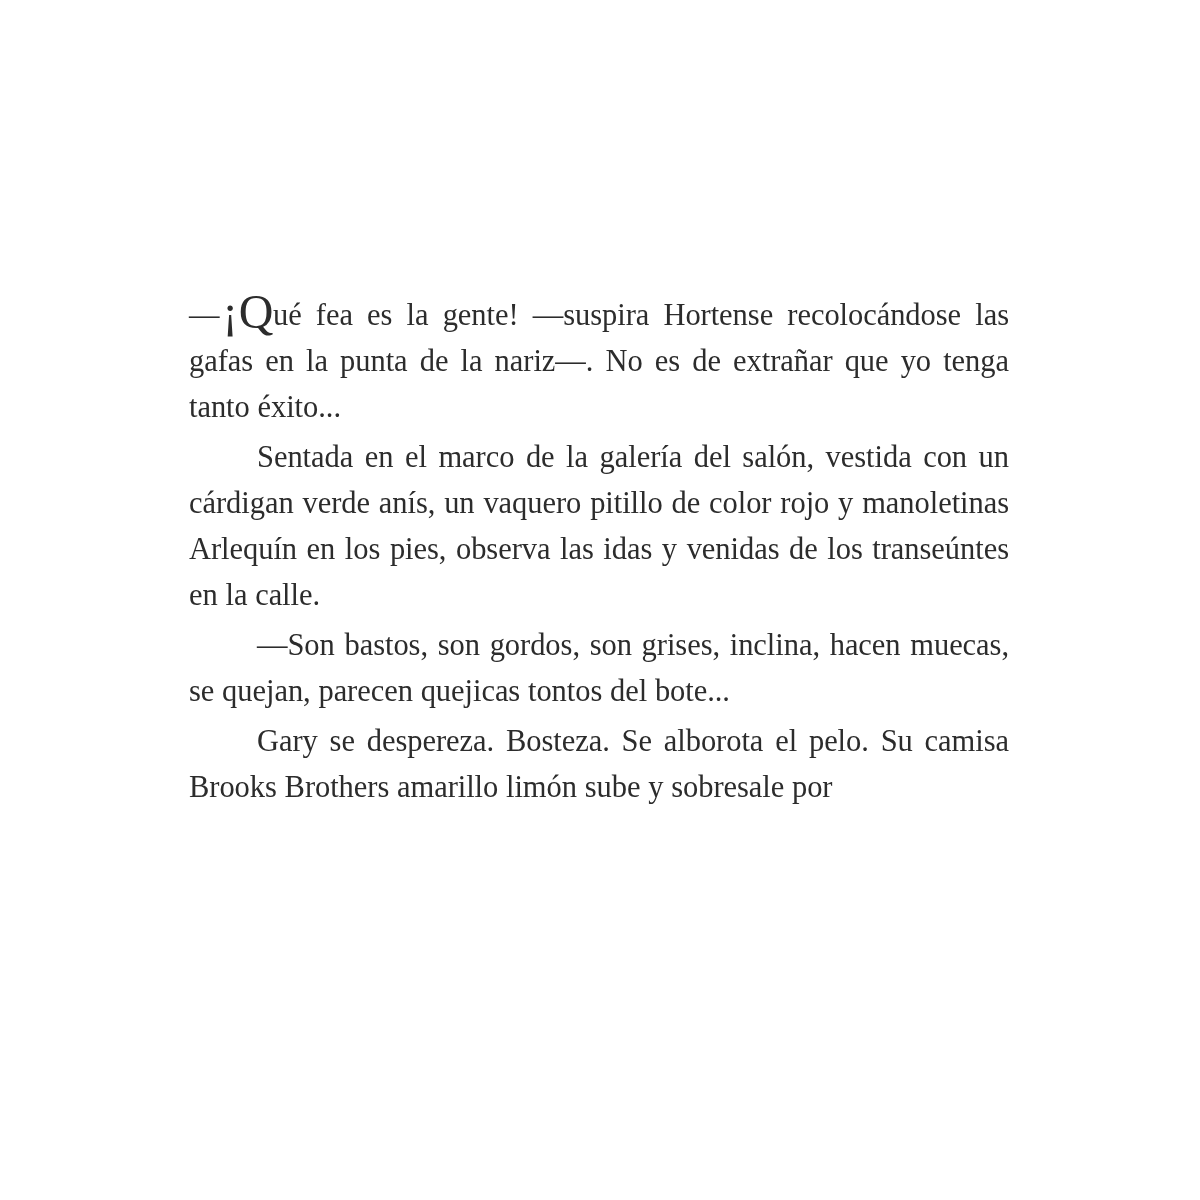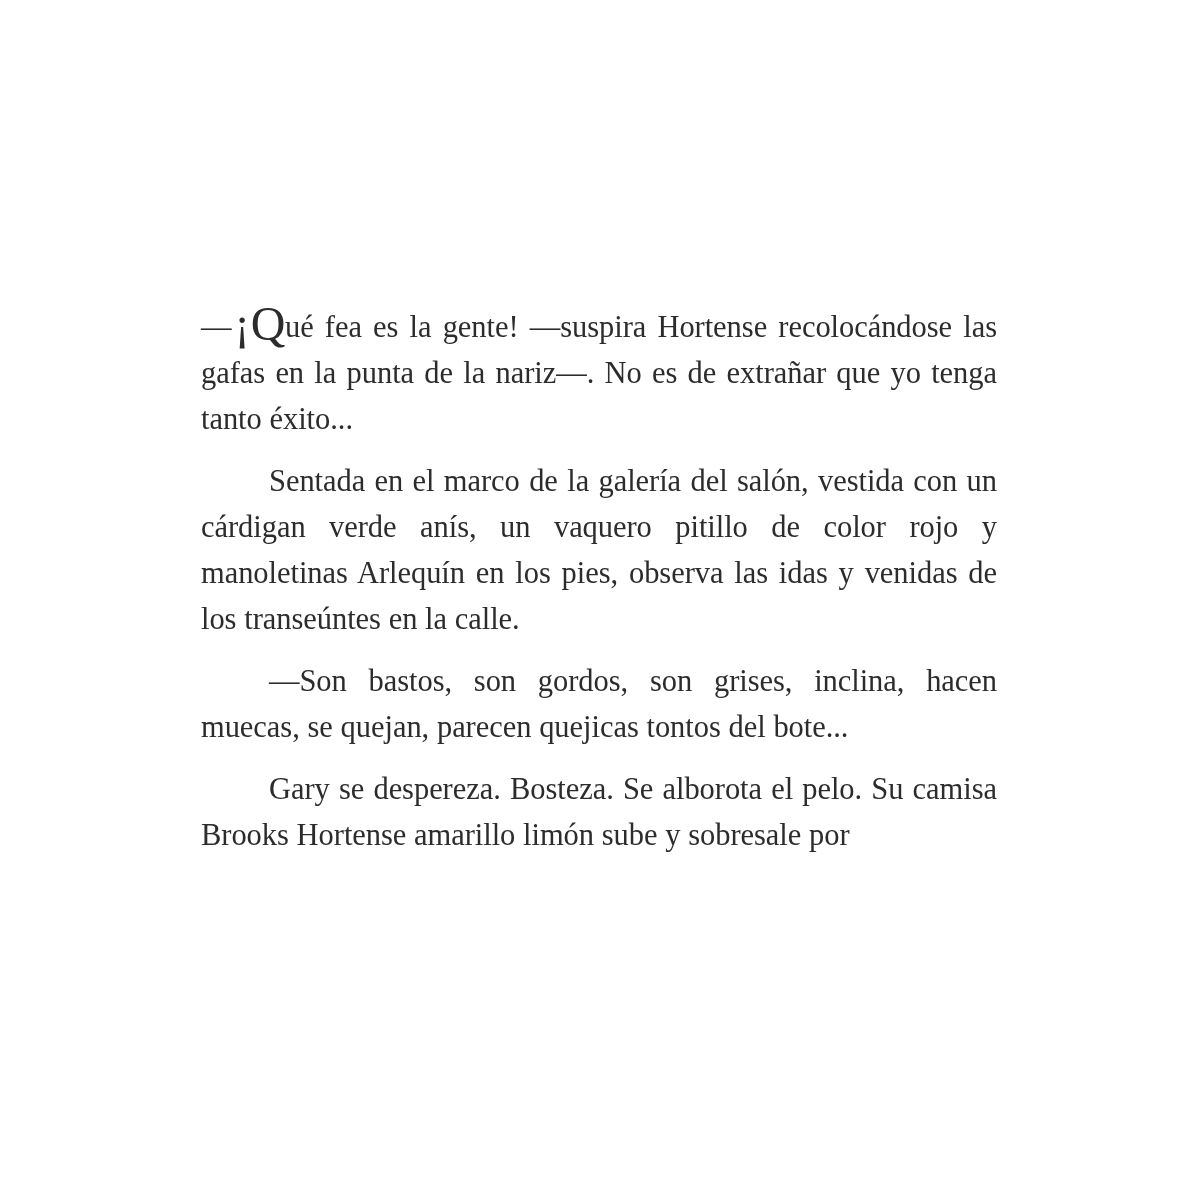--- a/index.html
+++ b/index.html
@@ -31,21 +31,21 @@
     font-size: 30.5px;
     line-height: 46px;
     text-align: justify;
     text-justify: inter-word;
     letter-spacing: -0.05px;
     word-spacing: 0.2px;
     -webkit-font-smoothing: antialiased;
   }
 
   p.para {
-    margin: 16px;
+    margin: 4px;
     padding: 0;
     text-indent: 68px;
     text-align: justify;
     hyphens: manual;
   }
 
   p.para.first {
     text-indent: 0;
   }
 
@@ -80,17 +80,17 @@
   <div id="text-block">
 
     <p class="para first"><span class="initial-dash">—</span><span class="initial-bang">¡</span><span class="initial-cap">Q</span><span>ué fea es la gente! —suspira Hortense recolocán­dose las gafas en la punta de la nariz—. No es de extrañar que yo tenga tanto éxito...</span></p>
 
     <p class="para"><span>Sentada en el marco de la galería del salón, vestida con un cárdigan verde anís, un vaquero pitillo de color rojo y manoletinas Arlequín en los pies, observa las idas y venidas de los transeúntes en la calle.</span></p>
 
     <p class="para"><span>—Son bastos, son gordos, son grises, inclina, hacen muecas, se quejan, parecen quejicas tontos del bote...</span></p>
 
 
 
-    <p class="para last-clipped"><span>Gary se despereza. Bosteza. Se alborota el pelo. Su ca­misa Brooks Hortense amarillo limón sube y sobresale por</span></p>
+    <p class="para last-clipped"><span>Gary se despereza. Bosteza. Se alborota el pelo. Su ca­misa Brooks Brothers amarillo limón sube y sobresale por</span></p>
 
   </div>
 
 </div>
 
 </body></html>

